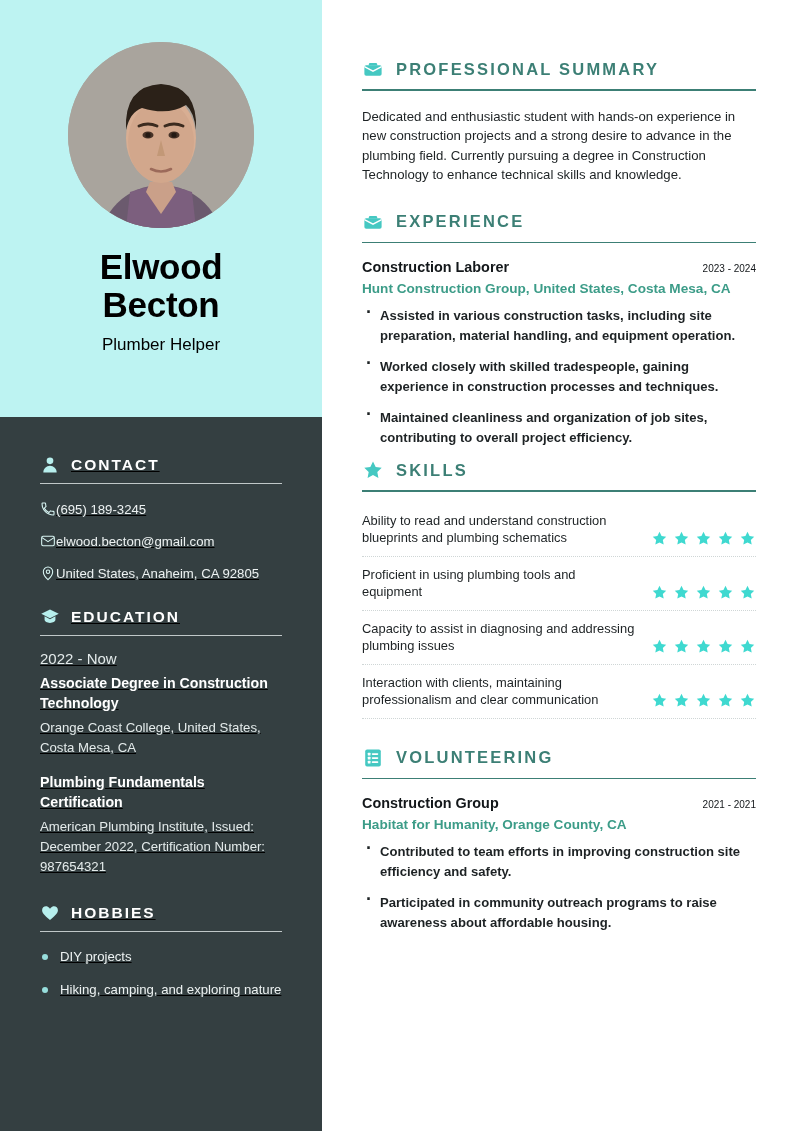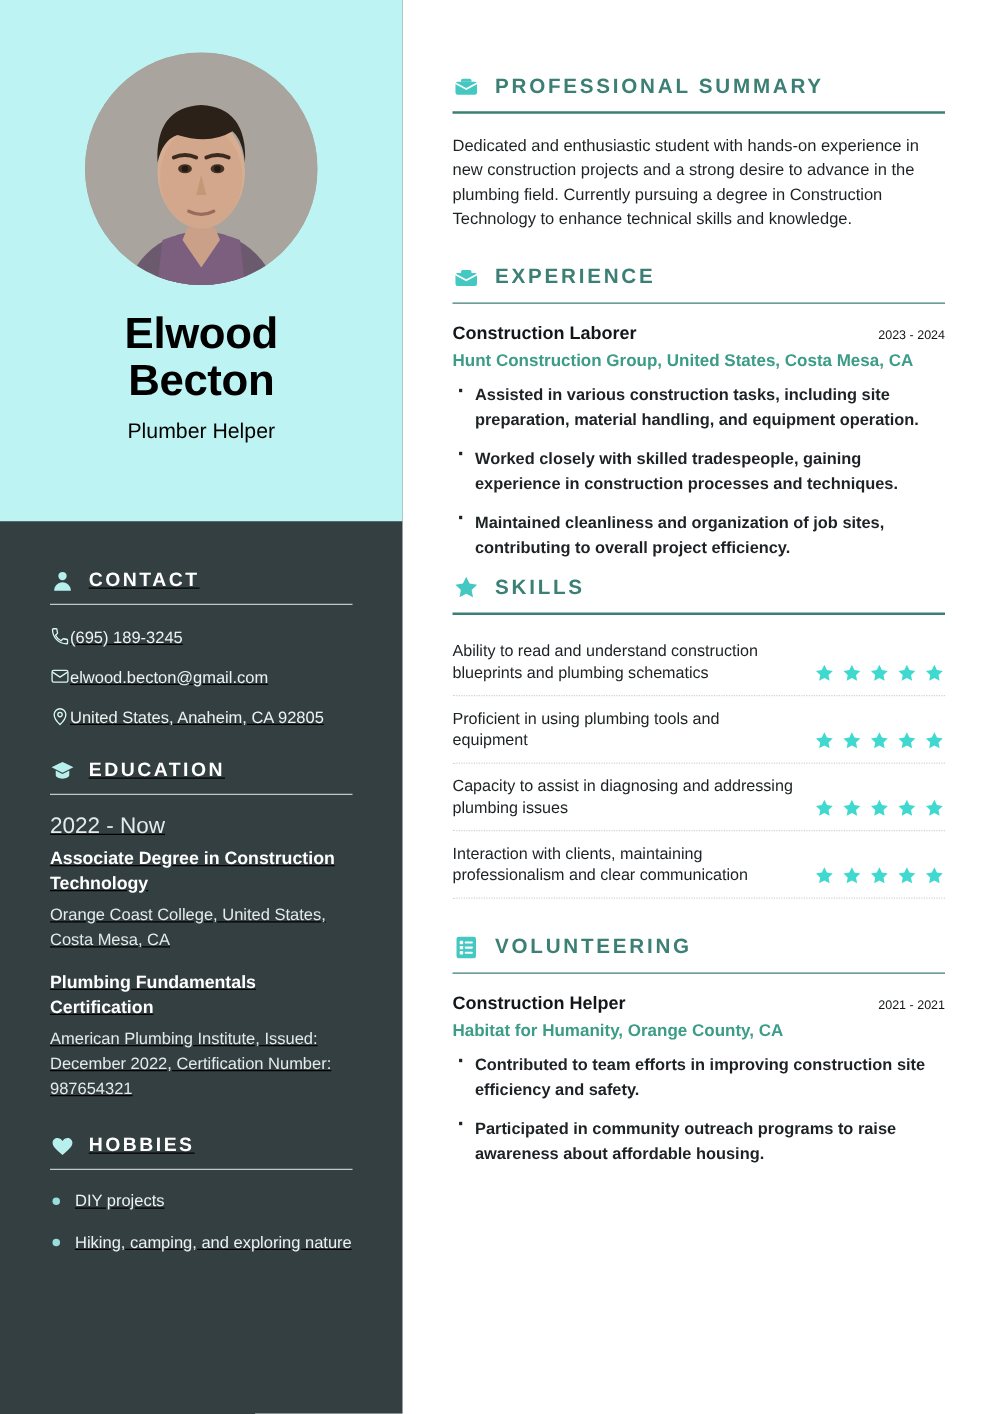--- a/index.html
+++ b/index.html
@@ -40,21 +40,21 @@
     letter-spacing: 2.0px; text-transform: uppercase;
   }
   .sb-rule { height: 1px; background: #d9e0e0; margin-top: 8px; opacity: .85; }
 
   .contact-list { margin-top: 17px; }
   .contact-row { display: flex; align-items: flex-end; margin-bottom: 16px; }
   .contact-row .ico { width: 16px; height: 16px; flex: 0 0 16px; display:block; }
   .contact-row .txt { color: #edf2f2; font-size: 13.2px; }
 
   .edu-item { margin-top: 14px; }
-  .edu-date { color: #e4ebeb; font-size: 18px; margin-bottom: 6px; }
+  .edu-date { color: #e4ebeb; font-size: 15px; margin-bottom: 6px; }
   .edu-deg { color: #ffffff; font-size: 14.2px; font-weight: 700; line-height: 20px; margin-bottom: 5px; }
   .edu-place { color: #e4ebeb; font-size: 13.2px; line-height: 20px; }
 
   .hob-list { margin-top: 15px; list-style: none; }
   .hob-list li {
     color: #edf2f2; font-size: 13.2px; line-height: 20px;
     position: relative; padding-left: 20px; margin-bottom: 13px;
   }
   .hob-list li::before {
     content: ""; position: absolute; left: 2px; top: 7px;
@@ -361,21 +361,21 @@
           <rect x="10.6" y="11.2" width="7.2" height="1.8" rx="0.9" fill="#ffffff"></rect>
           <rect x="6.3" y="15" width="3" height="3" rx="0.6" fill="#ffffff"></rect>
           <rect x="10.6" y="15.6" width="7.2" height="1.8" rx="0.9" fill="#ffffff"></rect>
         </svg>
         <span class="ttl">VOLUNTEERING</span>
       </div>
       <div class="m-rule"></div>
 
       <div class="exp-item">
         <div class="exp-row">
-          <span class="exp-role">Construction Helper</span>
+          <span class="exp-role">Construction Group</span>
           <span class="exp-date">2021 - 2021</span>
         </div>
         <div class="exp-org">Habitat for Humanity, Orange County, CA</div>
         <ul class="exp-bullets">
           <li>Contributed to team efforts in improving construction site efficiency and safety.</li>
           <li>Participated in community outreach programs to raise awareness about affordable housing.</li>
         </ul>
       </div>
     </section>
 

